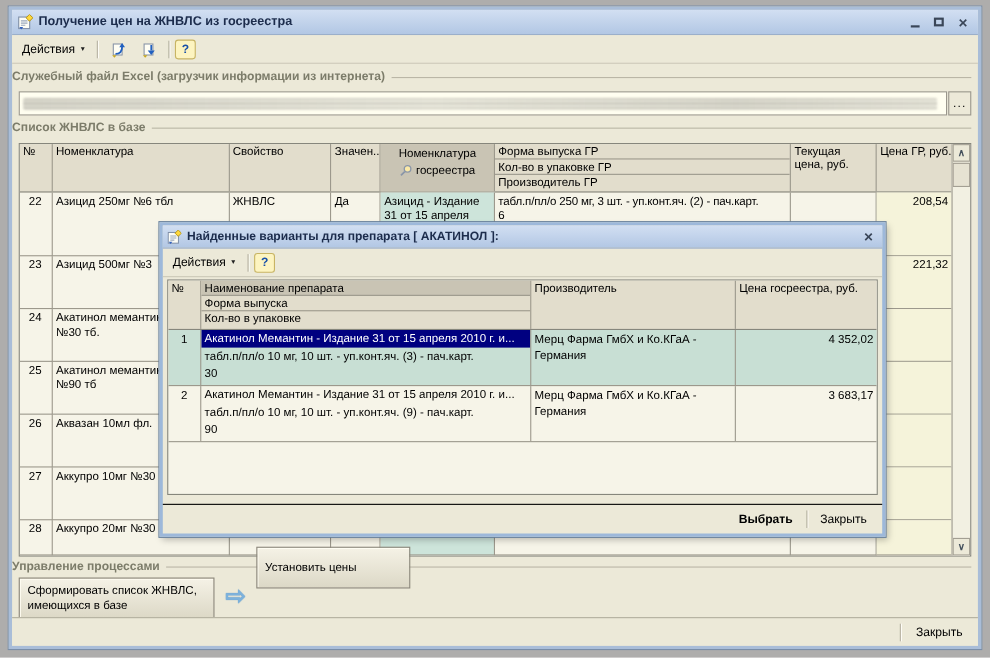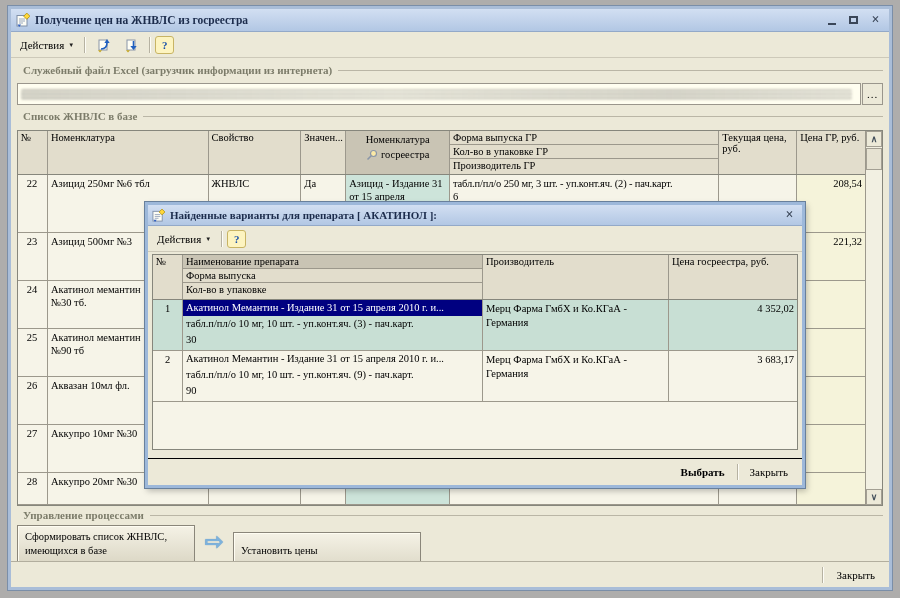--- a/index.html
+++ b/index.html
@@ -1,31 +1,31 @@
 <!DOCTYPE html>
 <html><head>
 <meta charset="utf-8">
 <style>
   html,body{margin:0;padding:0}
   *{box-sizing:border-box}
-  .desktop{position:relative;width:900px;height:598px;background:#aeadac;font-family:Liberation Serif, serif;overflow:hidden;color:#000}
+  .desktop{position:relative;width:900px;height:598px;background:#aeadac;font-family:Liberation Sans, sans-serif;overflow:hidden;color:#000}
   
   .window{position:absolute;left:8px;top:6px;width:884px;height:584px;background:#ece9d8;border:3px solid #a9bdd8;box-shadow:0 0 0 1px #7a8ea8}
   .titlebar{height:23px;background:linear-gradient(#d2dff2,#b2c7e4);display:flex;align-items:center;padding:0 5px;gap:5px;border-bottom:1px solid #93a9c8}
   .titlebar .title{font-weight:bold;font-size:11.5px;color:#1c2c4c;flex:1;white-space:nowrap;overflow:hidden}
   .wc{width:17px;height:15px;display:flex;align-items:center;justify-content:center;color:#3a4658;font-weight:bold;cursor:default}
   .minbar{width:8px;height:2px;background:#3a4658;margin-top:7px}
   .maxbox{width:9px;height:8px;border:2px solid #3a4658}
   .wc.close{font-size:14px;line-height:14px}
   .toolbar{height:26px;display:flex;align-items:center;gap:2px;padding:0 4px;border-bottom:1px solid #cdc9b9;background:#ece9d8}
   .tbtn{display:flex;align-items:center;height:20px;padding:0 5px;font-size:11px;gap:4px}
   .dd{font-size:6px;color:#202020}
   .tsep{width:1px;height:16px;background:#b6b2a2;margin:0 3px;box-shadow:1px 0 0 #fdfcf6}
   .helpbtn{background:#fdf4c0;border:1px solid #c8b464;border-radius:3px;color:#1850a8;font-weight:bold;width:19px;height:18px;display:flex;align-items:center;justify-content:center;font-size:11px}
-  .seclabel{position:absolute;left:12px;right:6px;display:flex;align-items:center;gap:6px;font-weight:bold;font-size:11px;color:#7c7c6a;white-space:nowrap}
+  .seclabel{position:absolute;left:0;right:6px;display:flex;align-items:center;gap:6px;font-weight:bold;font-size:11px;color:#7c7c6a;white-space:nowrap}
   .seclabel .rule{flex:1;height:1px;background:#bab6a6}
   
   .field{position:absolute;left:6px;top:74px;right:6px;height:22px;display:flex}
   .inp{flex:1;background:#fffef0;border:1px solid #9a968c;position:relative;overflow:hidden}
   .smudge{position:absolute;left:3px;top:5px;right:8px;height:11px;border-radius:2px;filter:blur(1.2px);background:repeating-linear-gradient(180deg,rgba(190,188,178,.55) 0 2px,rgba(225,223,213,.35) 2px 4px),linear-gradient(90deg,rgba(170,168,158,.45),rgba(215,213,203,.25) 45%,rgba(175,173,163,.45) 78%,rgba(210,208,198,.3))}
   .browse{width:21px;margin-left:1px;background:#ece9d8;border:1px solid #9a968c;font-size:11px;display:flex;align-items:center;justify-content:center;letter-spacing:1px}
   
   .mtable{position:absolute;left:6px;top:121px;width:866px;height:376px;border:1px solid #86867c;background:#f6f4e8;overflow:hidden;font-size:10.5px}
   .mhead{display:flex;height:44px;background:#e2ddcc;border-bottom:1px solid #86867c;margin-right:17px}
   .hc{border-right:1px solid #9c988c;padding:1px 3px;overflow:hidden}
@@ -270,21 +270,21 @@
     <div class="seclabel" style="top:500px">
       <span>Управление процессами</span>
       <span class="rule"></span>
     </div>
 
     <div class="pbtn" style="left:6px;top:516px;width:178px;height:38px">
       <span>Сформировать список ЖНВЛС,</span>
       <span>имеющихся в базе</span>
     </div>
     <span class="parrow" style="left:194px;top:522px">⇨</span>
-    <div class="pbtn" style="left:222px;top:523px;width:188px;height:38px">
+    <div class="pbtn" style="left:222px;top:488px;width:140px;height:38px">
       <span>Установить цены</span>
     </div>
 
     <div class="statusbar">
       <span class="fsep"></span>
       <span class="flatbtn">Закрыть</span>
     </div>
   </div>
 
   <div class="modal">

